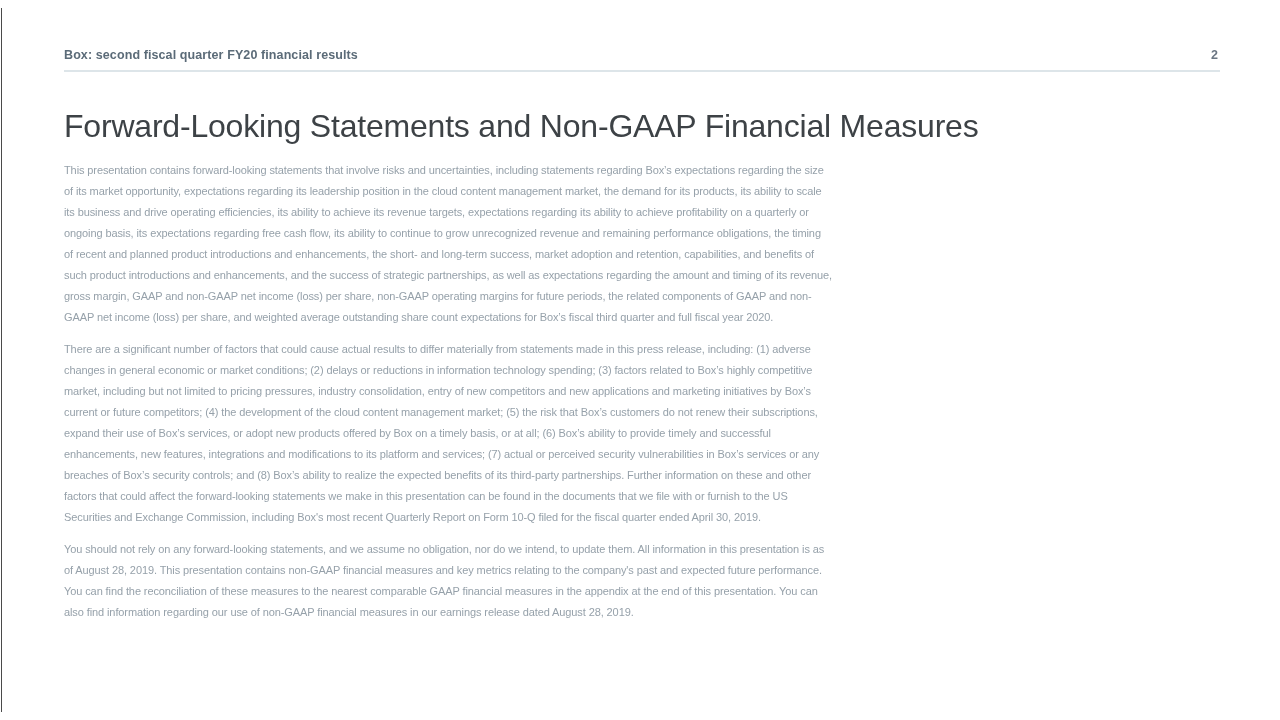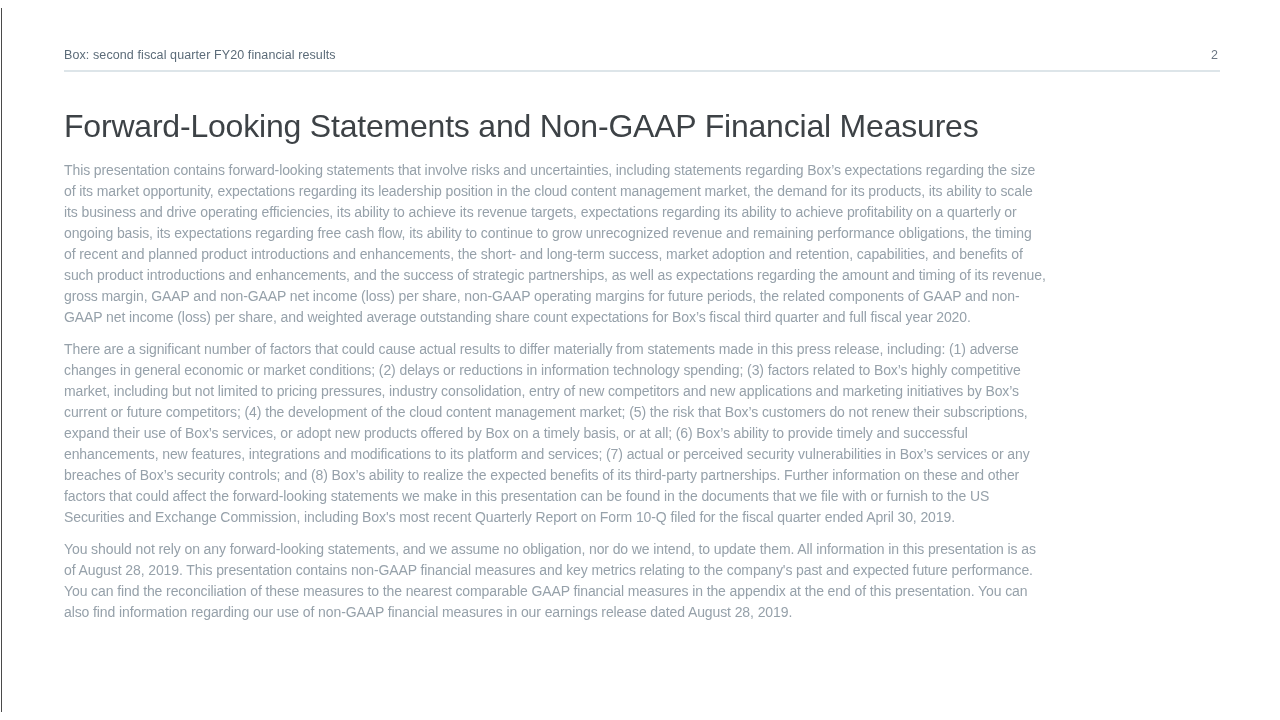--- a/index.html
+++ b/index.html
@@ -27,20 +27,21 @@
     position: absolute;
     left: 64px;
     top: 0;
     width: 1156px;
   }
   .header-row {
     margin-top: 48px;
     display: flex;
     justify-content: space-between;
     align-items: flex-end;
+    font-weight: bold;
   }
   .crumb {
     font-size: 12.5px;
     color: #5b6b78;
     letter-spacing: 0.1px;
   }
   .pagenum {
     font-size: 12.5px;
     color: #6b7683;
     padding-right: 2px;
@@ -54,21 +55,21 @@
   .title {
     margin: 32px 0 0 0;
     font-size: 32px;
     font-weight: 300;
     line-height: 44px;
     color: #3d4246;
     letter-spacing: -0.2px;
   }
   .para {
     margin: 11px 0 0 0;
-    font-size: 14px;
+    font-size: 11px;
     line-height: 21px;
     color: #96a1aa;
     letter-spacing: -0.1px;
     white-space: pre-line;
   }
   .para:first-of-type {
     margin-top: 12px;
   }
 </style>
 </head>

